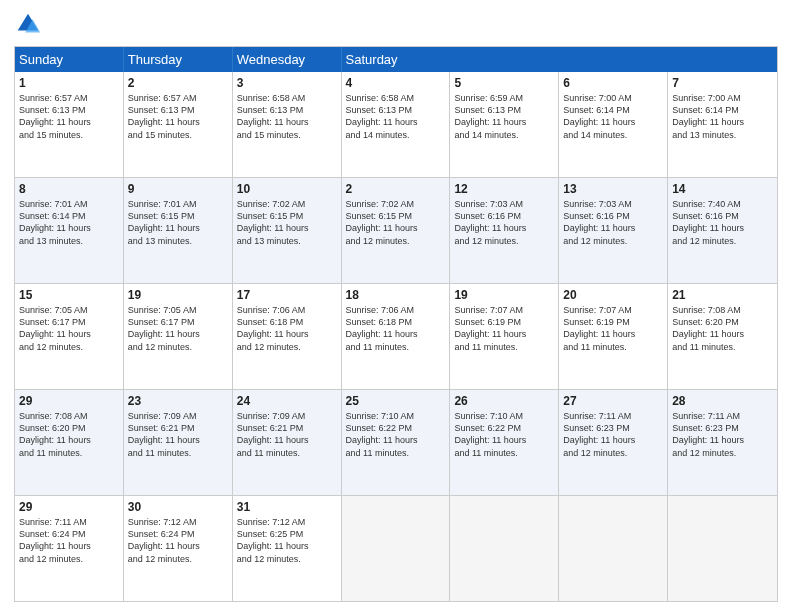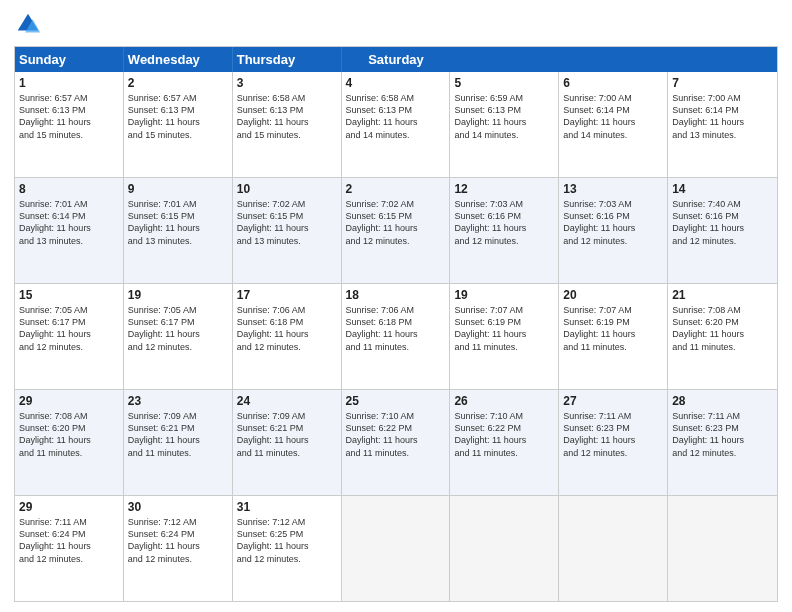--- a/index.html
+++ b/index.html
@@ -60,25 +60,25 @@
     }
     .cal-header {
       display: grid;
       grid-template-columns: repeat(7, 1fr);
       background: #1565c0;
     }
     .cal-header-cell {
       padding: 5px 4px;
       color: #fff;
       font-size: 13px;
-      font-weight: bold;
+      font-weight: normal;
       border-right: 1px solid #2979c8;
       text-align: left;
     }
-    .cal-header-cell:last-child { border-right: none; text-align: center; }
+    .cal-header-cell:last-child { border-right: none; }
     .cal-body {
       flex: 1;
       display: flex;
       flex-direction: column;
     }
     .cal-row {
       display: grid;
       grid-template-columns: repeat(7, 1fr);
       flex: 1;
       border-top: 1px solid #ccc;
@@ -124,22 +124,22 @@
     </div>
     <div class="title-block">
       <div class="month-title"></div>
       <div class="location"></div>
     </div>
   </div>
 
   <div class="calendar">
     <div class="cal-header" id="cal-header">
         <div class="cal-header-cell">Sunday</div>
+        <div class="cal-header-cell">Thursday</div>
         <div class="cal-header-cell">Wednesday</div>
-        <div class="cal-header-cell">Thursday</div>
         <div class="cal-header-cell">Saturday</div>
       </div>
     <div class="cal-body" id="cal-body">
         <div class="cal-row">
           <div class="cal-cell">
             <span class="day-num">1</span>
             <div class="cell-text">Sunrise: 6:57 AM</div>
             <div class="cell-text">Sunset: 6:13 PM</div>
             <div class="cell-text">Daylight: 11 hours</div>
             <div class="cell-text">and 15 minutes.</div>

